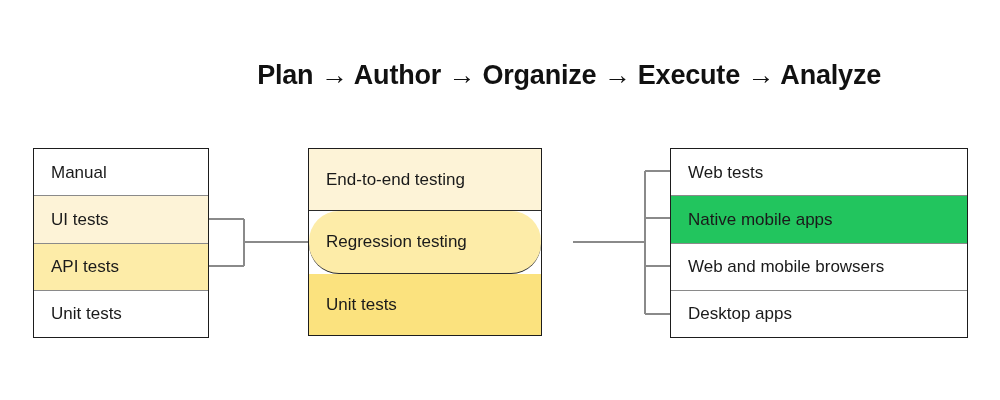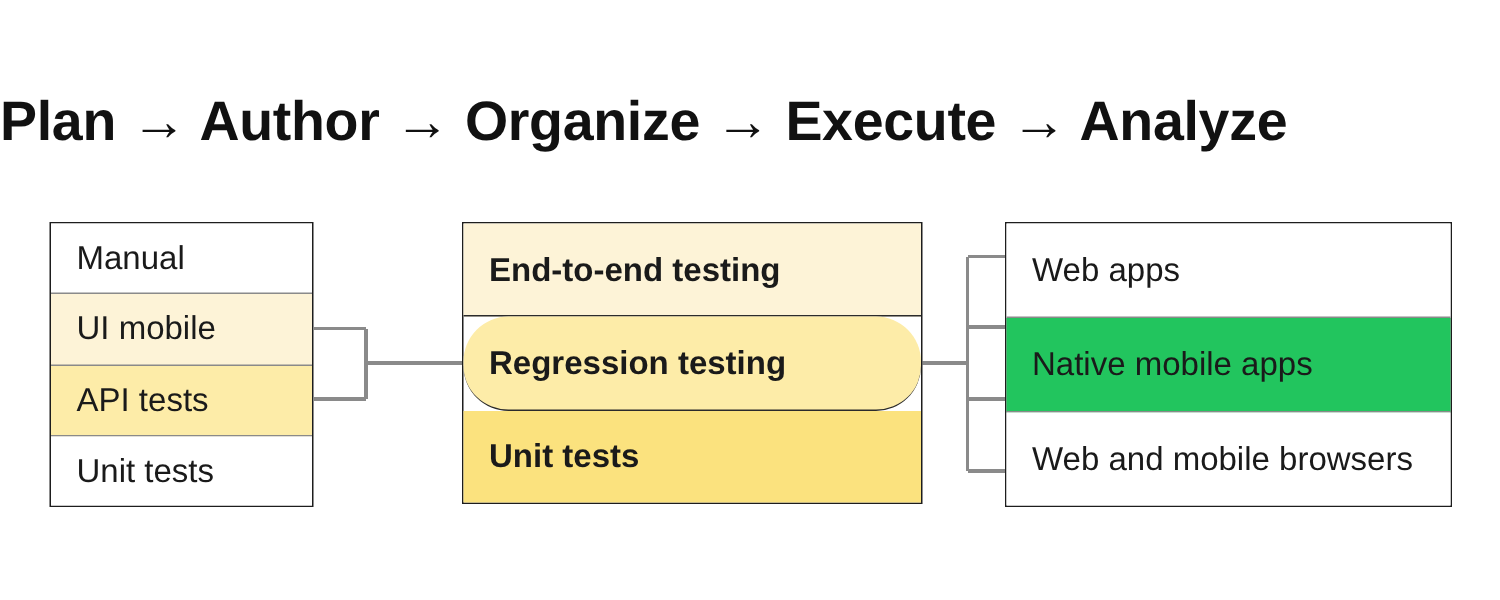--- a/index.html
+++ b/index.html
@@ -15,22 +15,22 @@
     color: #1a1a1a;
     overflow: hidden;
   }
 
   
   #diagram-title {
     position: absolute;
     left: 0;
     top: 60px;
     width: 881px;
-    text-align: left;
-    font-size: 37px;
+    text-align: right;
+    font-size: 27px;
     font-weight: bold;
     letter-spacing: -0.2px;
     color: #111111;
     white-space: nowrap;
   }
 
   
   .stack {
     position: absolute;
     box-sizing: border-box;
@@ -38,33 +38,33 @@
     background: #ffffff;
     display: flex;
     flex-direction: column;
   }
   .stack .row {
     box-sizing: border-box;
     flex: 1 1 0;
     display: flex;
     align-items: center;
     padding-left: 17px;
-    font-size: 22px;
+    font-size: 17px;
     line-height: 1;
     color: #1a1a1a;
     border-bottom: 1.3px solid #8a8a8a;
     background: #ffffff;
   }
   .stack .row:last-child {
     border-bottom: none;
   }
 
   
   #left-column  { left: 33px;  top: 148px; width: 176px; height: 190px; }
-  #middle-column{ left: 308px; top: 148px; width: 307px; height: 188px; font-weight: bold; }
+  #middle-column{ left: 308px; top: 148px; width: 234px; height: 188px; }
   #right-column { left: 670px; top: 148px; width: 298px; height: 190px; }
 
   #middle-column .row { border-bottom-color: #2b2b2b; }
 
   
   #connectors {
     position: absolute;
     left: 0;
     top: 0;
     width: 1000px;
@@ -94,21 +94,21 @@
     <line x1="645" y1="266" x2="670" y2="266"></line>
     <line x1="645" y1="314" x2="670" y2="314"></line>
   </g>
 </svg>
 
 <div class="stack" id="left-column">
   <div class="row" style="background: rgb(255, 255, 255);">
     <span>Manual</span>
   </div>
   <div class="row" style="background: rgb(253, 243, 215);">
-    <span>UI mobile</span>
+    <span>UI tests</span>
   </div>
   <div class="row" style="background: rgb(253, 236, 168);">
     <span>API tests</span>
   </div>
   <div class="row" style="background: rgb(255, 255, 255);">
     <span>Unit tests</span>
   </div>
 </div>
 
 <div class="stack" id="middle-column">
@@ -118,21 +118,24 @@
   <div class="row" style="background: rgb(253, 236, 168); border-radius: 30px;">
     <span>Regression testing</span>
   </div>
   <div class="row" style="background: rgb(251, 226, 126);">
     <span>Unit tests</span>
   </div>
 </div>
 
 <div class="stack" id="right-column">
   <div class="row" style="background: rgb(255, 255, 255);">
-    <span>Web apps</span>
+    <span>Web tests</span>
   </div>
   <div class="row" style="background: #22c55e;">
     <span>Native mobile apps</span>
   </div>
   <div class="row" style="background: rgb(255, 255, 255);">
     <span>Web and mobile browsers</span>
   </div>
+  <div class="row" style="background: rgb(255, 255, 255);">
+    <span>Desktop apps</span>
+  </div>
 </div>
 
 </body></html>

